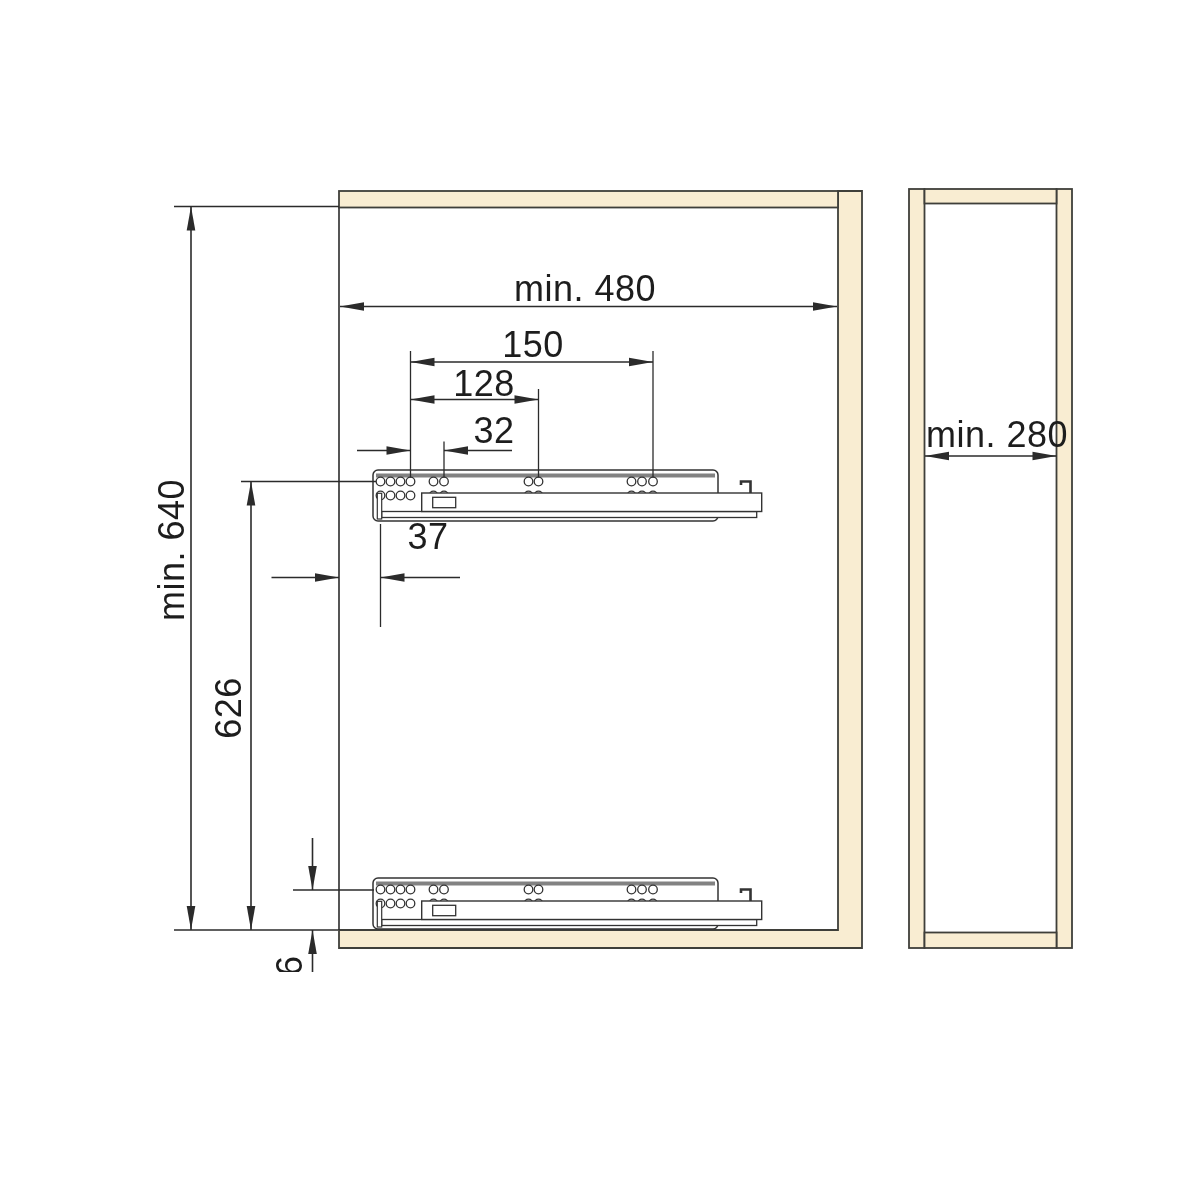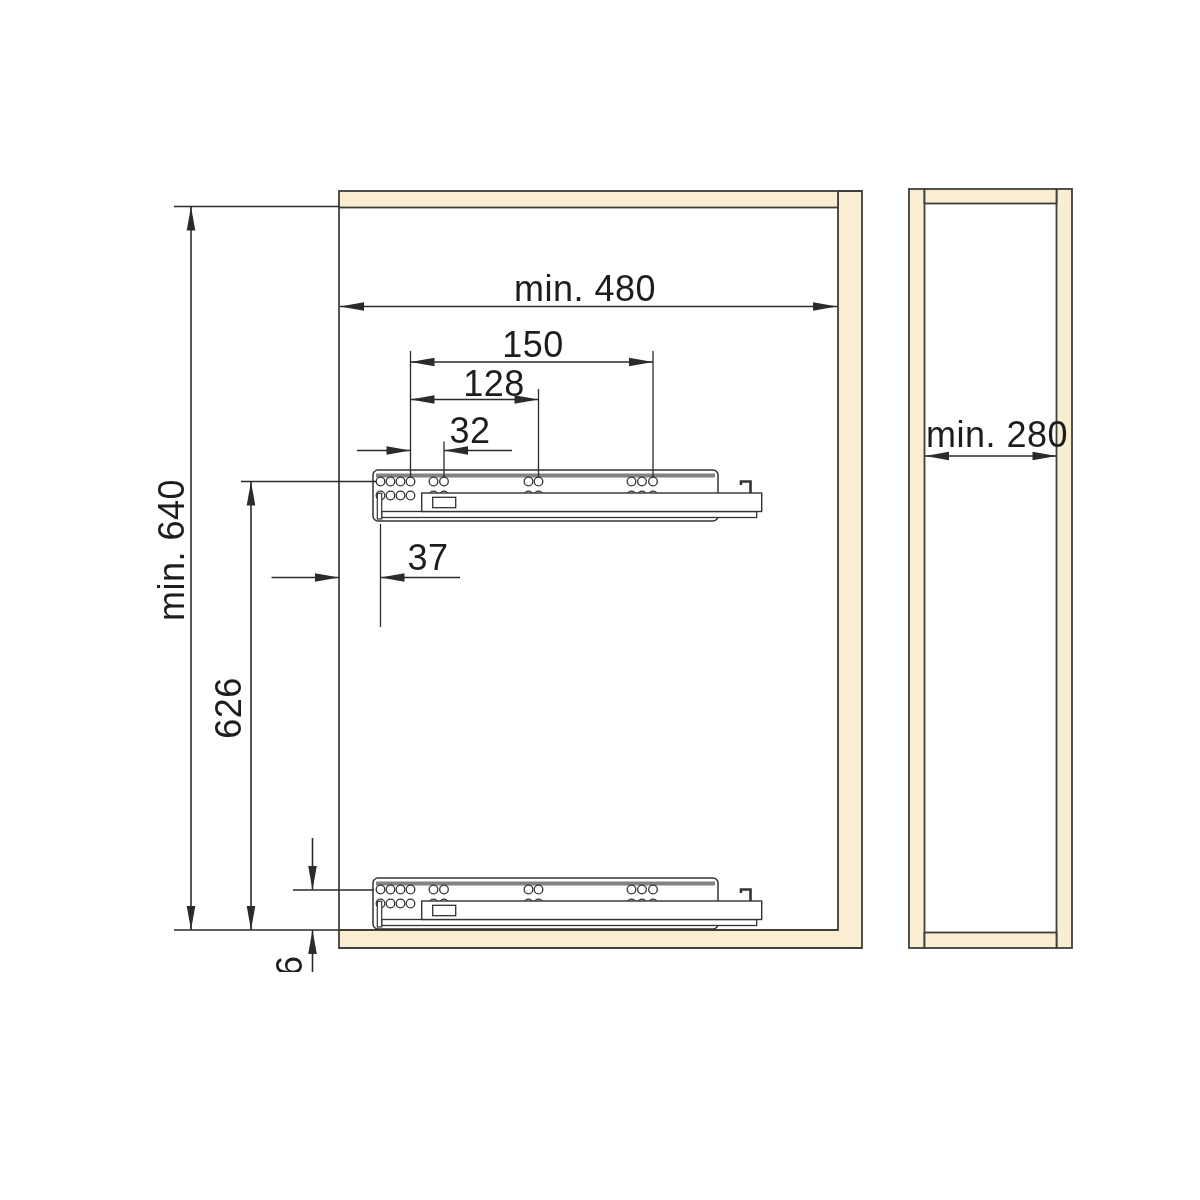--- a/index.html
+++ b/index.html
@@ -153,21 +153,21 @@
       <line x1="925" y1="456" x2="1056.5" y2="456"></line>
       <polygon points="925,456 949,451.7 949,460.3" fill="#2B2B2B" stroke="none"></polygon>
       <polygon points="1056.5,456 1032.5,451.7 1032.5,460.3" fill="#2B2B2B" stroke="none"></polygon>
     </g>
 
   </g>
 </svg>
 
 <div class="lbl" style="left:585px;top:289px">min. 480</div>
 <div class="lbl" style="left:533px;top:345px">150</div>
-<div class="lbl" style="left:494px;top:384px">128</div>
-<div class="lbl" style="left:470px;top:431px">32</div>
-<div class="lbl" style="left:428px;top:558px">37</div>
+<div class="lbl" style="left:484px;top:384px">128</div>
+<div class="lbl" style="left:494px;top:431px">32</div>
+<div class="lbl" style="left:428px;top:537px">37</div>
 <div class="lbl rot" style="left:172px;top:550px">min. 640</div>
 <div class="lbl rot" style="left:229px;top:708px">626</div>
 <div class="lbl rot" style="left:290px;top:976px">36</div>
 <div class="lbl" style="left:997px;top:435px">min. 280</div>
 
 </div>
 
 </body></html>

